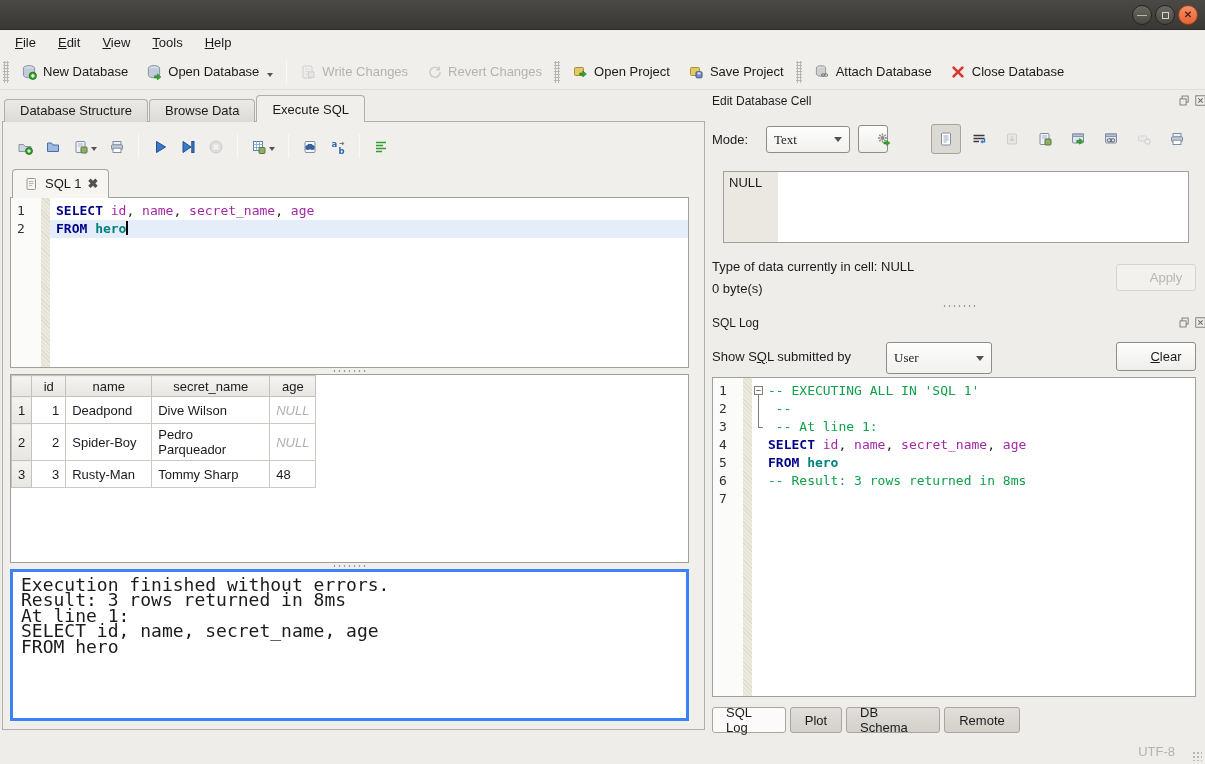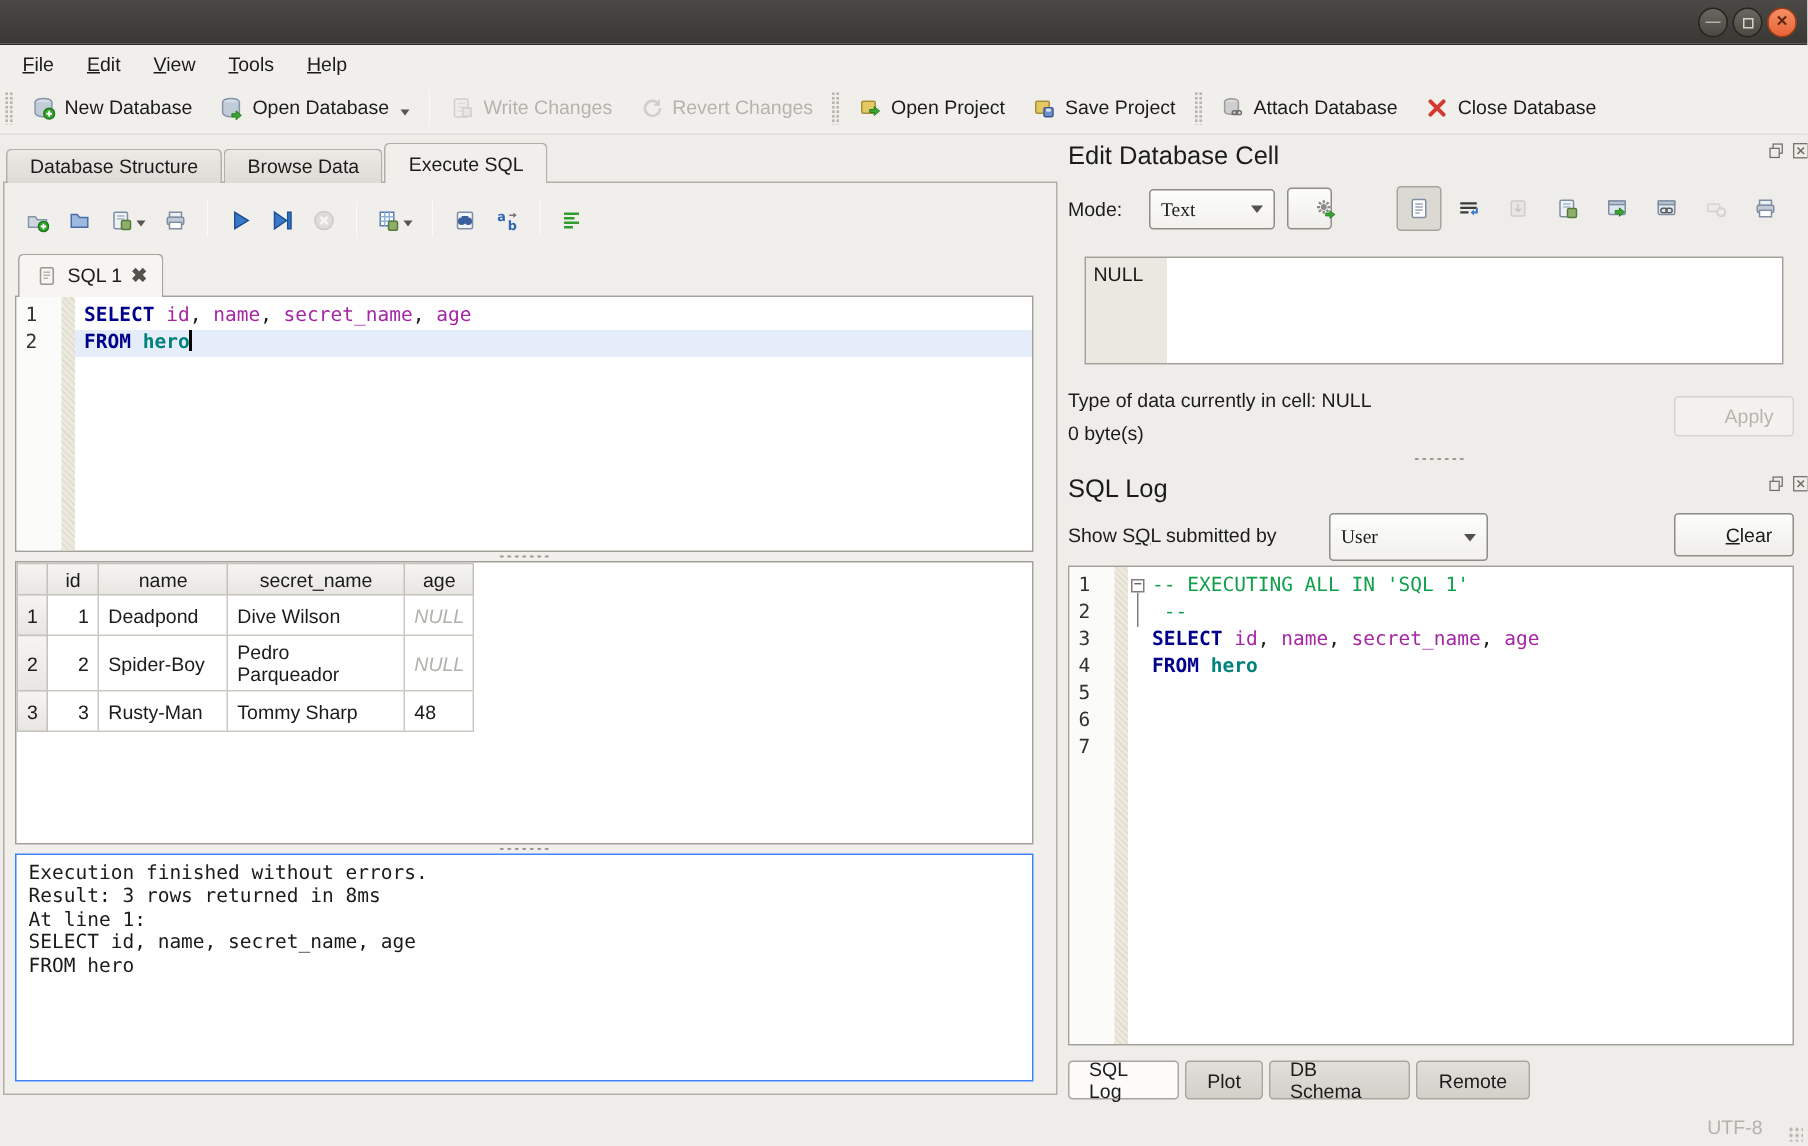--- a/index.html
+++ b/index.html
@@ -86,25 +86,25 @@
   #results table { border-collapse:collapse; font-size:13px; }
   #results th { background:linear-gradient(#f5f4f2,#e8e6e2); border:1px solid #c5c1bb;
     font-weight:normal; padding:1px 6px; height:21px; }
   #results td { border:1px solid #ccc9c3; padding:3px 6px; height:27px; background:#fff; }
   #results td.rownum { background:linear-gradient(#f5f4f2,#e8e6e2); border-color:#c5c1bb; text-align:left; width:20px;}
   #results td.num { text-align:right; }
   #results td .null { font-style:italic; color:#b3b1ac; }
 
   
   #message-box { position:absolute; left:10px; top:569px; width:679px; height:152px;
-    border:1px solid #3b82f6; background:#fff; padding:5px 8px; line-height:15.4px;
-    font-family:"DejaVu Sans Mono", monospace; font-size:13px; z-index:3; white-space:pre;}
-
-  
-  .dock-title { position:absolute; font-size:17px; color:#1b1b1b; }
+    border:3px solid #3b82f6; background:#fff; padding:5px 8px; line-height:15.4px;
+    font-family:"DejaVu Sans Mono", monospace; font-size:18px; z-index:3; white-space:pre;}
+
+  
+  .dock-title { position:absolute; font-size:12px; color:#1b1b1b; }
   .dock-title-icons { position:absolute; display:flex; gap:3px; }
   .dock-ico { width:13px; height:13px; display:inline-flex; }
   .dock-ico svg { width:13px; height:13px; }
 
   .label { position:absolute; }
   .combo { position:absolute; background:linear-gradient(#fdfdfc,#f2f1ee); border:1px solid #908d87;
     border-radius:3px; display:flex; align-items:center; justify-content:space-between; padding:0 7px;font-family:Liberation Serif, serif; }
   .combo .arr { width:0; height:0; border-left:4px solid transparent; border-right:4px solid transparent;
     border-top:5px solid #55524d; }
   .push-btn { position:absolute; background:linear-gradient(#fdfdfc,#efeeea); border:1px solid #908d87;
@@ -575,22 +575,24 @@
       <div>3</div>
       <div>4</div>
       <div>5</div>
       <div>6</div>
       <div>7</div>
     </div>
   <div class="gutter-strip"></div>
   <div id="log-lines">
       <div class="log-line"><span class="fold-cell fold-start"><span class="fold-box">−</span></span><span><span class="tok-c">-- EXECUTING ALL IN 'SQL 1'</span></span></div>
       <div class="log-line"><span class="fold-cell fold-mid"></span><span><span class="tok-c"> --</span></span></div>
+      <div class="log-line"><span class="fold-cell fold-end"></span><span><span class="tok-c"> -- At line 1:</span></span></div>
       <div class="log-line"><span class="fold-cell"></span><span><span class="tok-kw">SELECT</span><span class=""> </span><span class="tok-id">id</span><span class="">, </span><span class="tok-id">name</span><span class="">, </span><span class="tok-id">secret_name</span><span class="">, </span><span class="tok-id">age</span></span></div>
       <div class="log-line"><span class="fold-cell"></span><span><span class="tok-kw">FROM</span><span class=""> </span><span class="tok-tbl">hero</span></span></div>
+      <div class="log-line"><span class="fold-cell"></span><span><span class="tok-c">-- Result: 3 rows returned in 8ms</span></span></div>
       <div class="log-line"><span class="fold-cell"></span><span></span></div>
     </div>
 </div>
 
 <div id="dock-tabbar">
     <div class="dock-tab active" style="left: 712px; top: 707px; width: 74px;">SQL Log</div>
     <div class="dock-tab" style="left: 790px; top: 707px; width: 52px;">Plot</div>
     <div class="dock-tab" style="left: 846px; top: 707px; width: 94px;">DB Schema</div>
     <div class="dock-tab" style="left: 944px; top: 707px; width: 76px;">Remote</div>
   </div>

